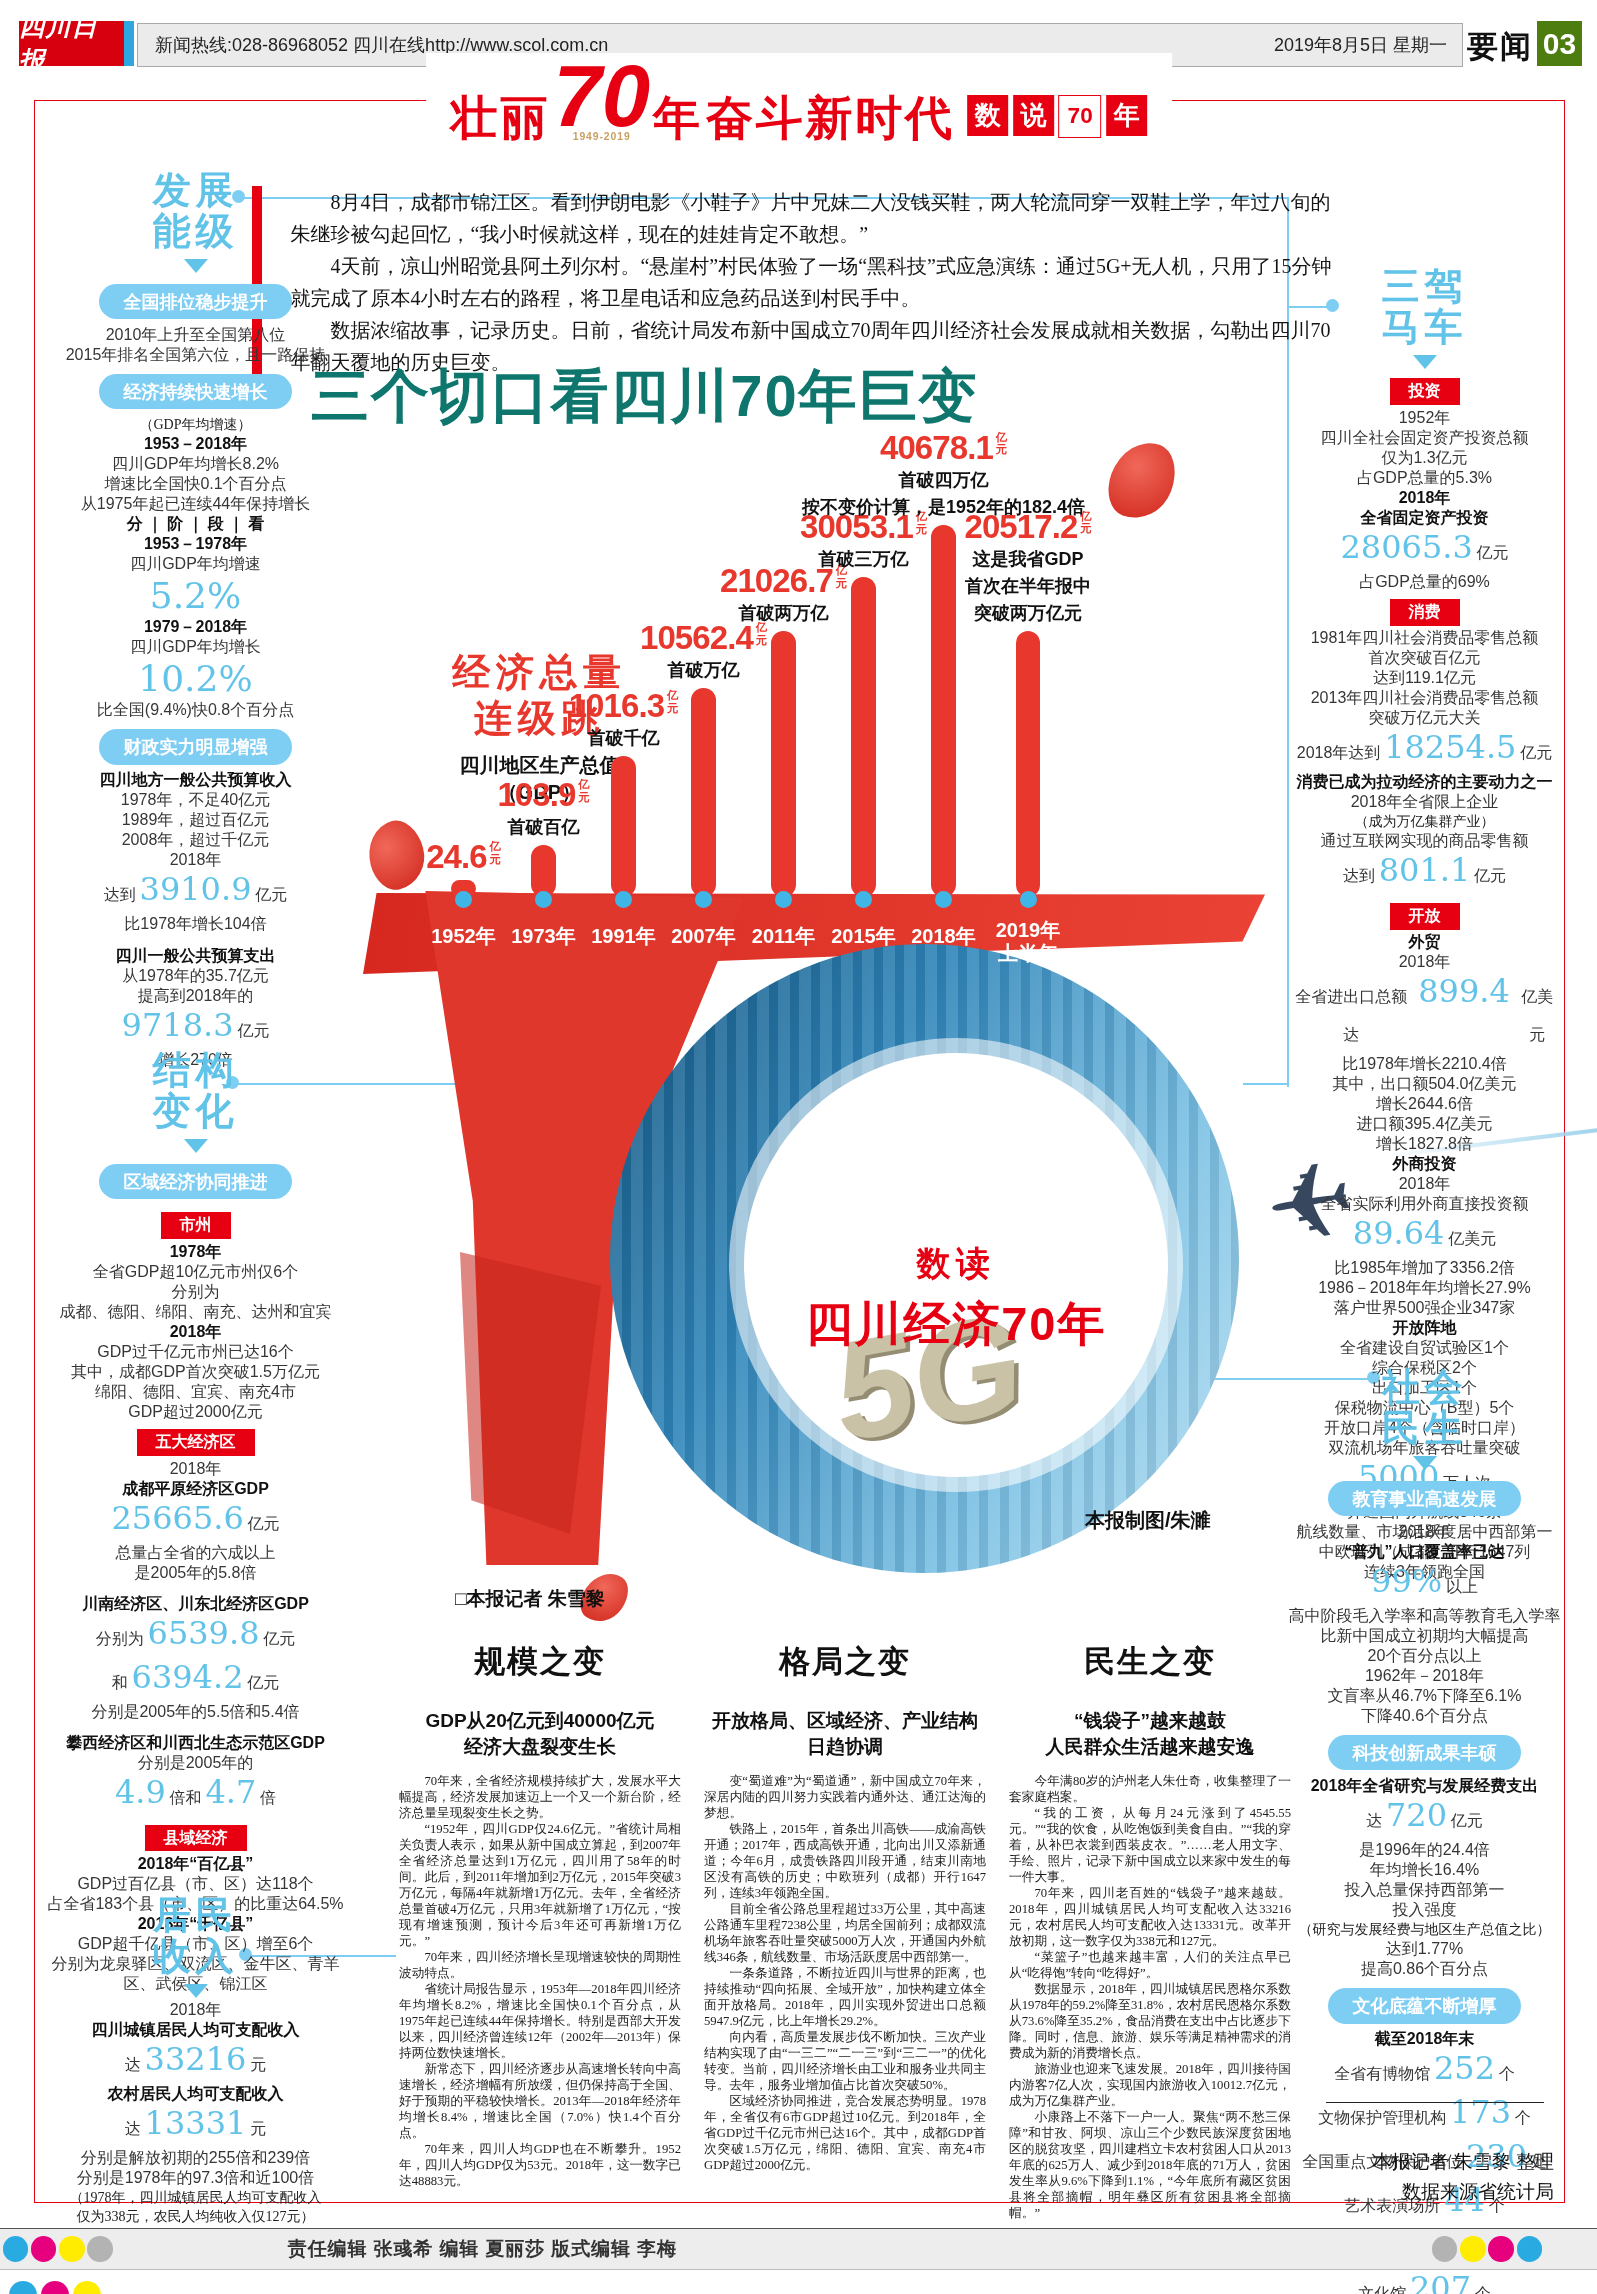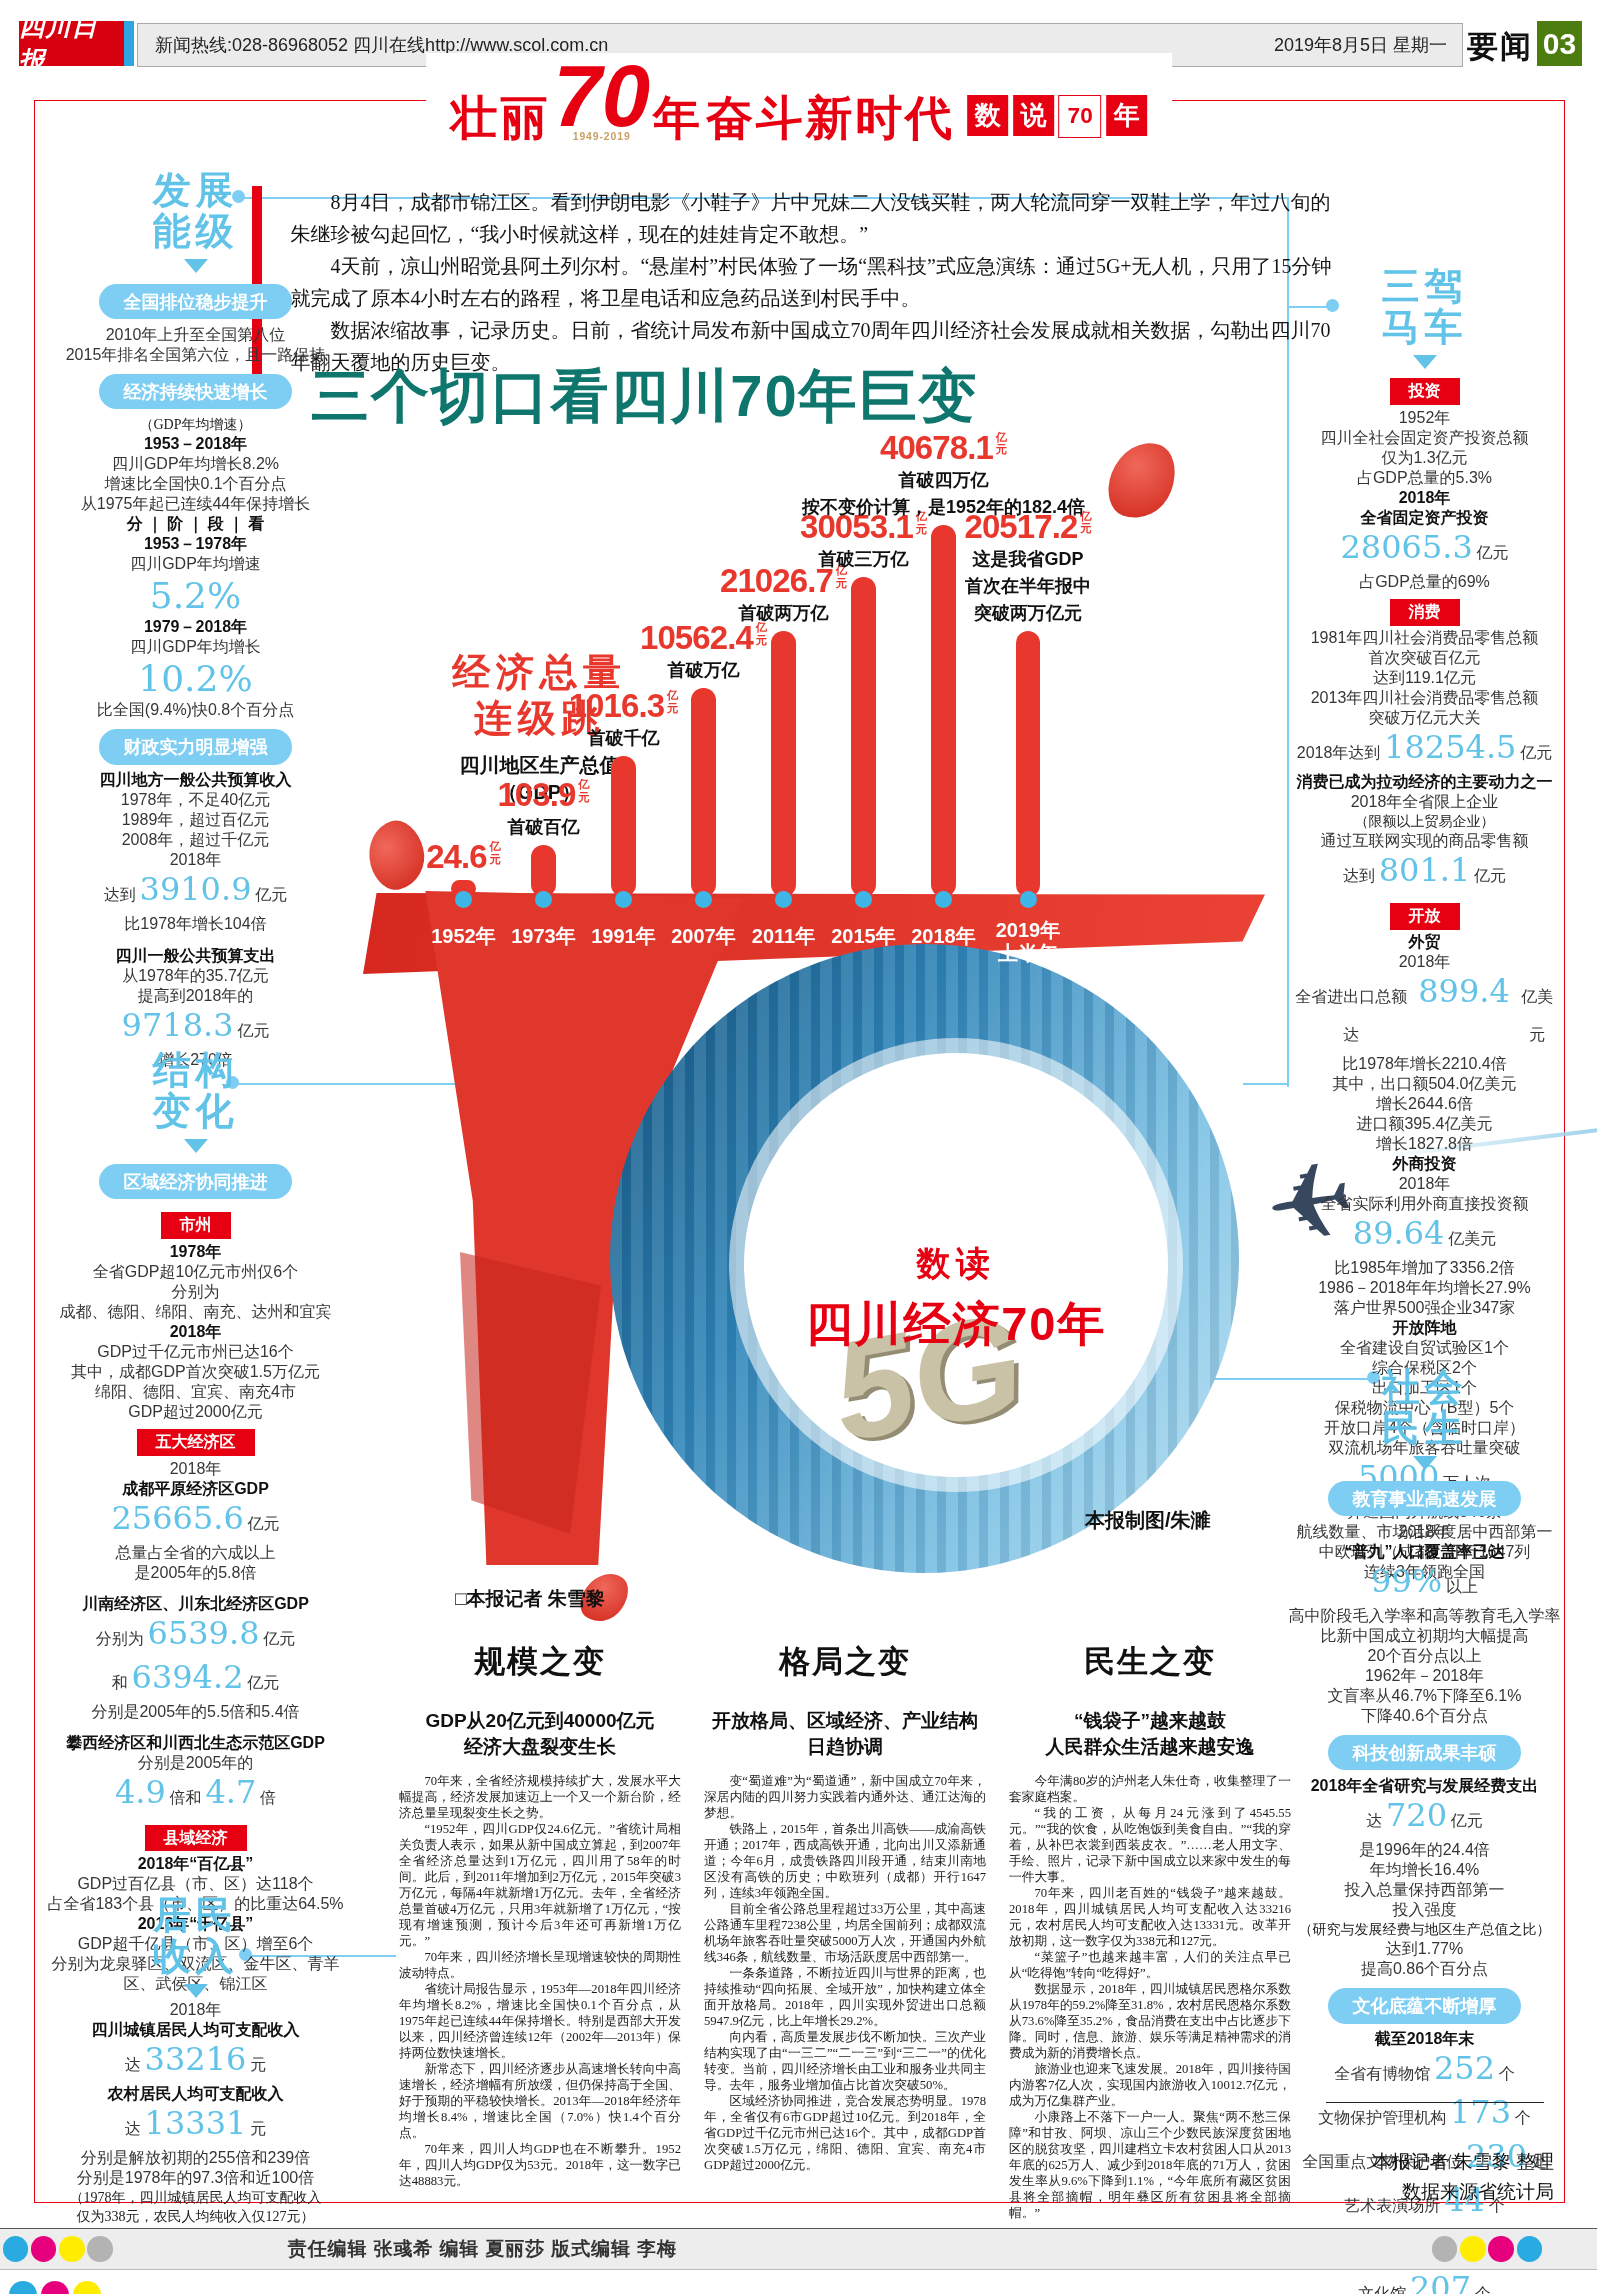--- a/index.html
+++ b/index.html
@@ -470,21 +470,21 @@
       <div class="lp">达到119.1亿元</div>
       <div class="lp">2013年四川社会消费品零售总额</div>
       <div class="lp">突破万亿元大关</div>
       <div class="nrow">
         <span class="npre">2018年达到</span>
         <span class="nbig">18254.5</span>
         <span class="npost">亿元</span>
       </div>
       <div class="lh">消费已成为拉动经济的主要动力之一</div>
       <div class="lp">2018年全省限上企业</div>
-      <div class="ls">（限额以上贸易企业）</div>
+      <div class="ls">（成为万亿集群产业）</div>
       <div class="lp">通过互联网实现的商品零售额</div>
       <div class="nrow">
         <span class="npre">达到</span>
         <span class="nbig">801.1</span>
         <span class="npost">亿元</span>
       </div>
       <div class="badge">开放</div>
       <div class="lh">外贸</div>
       <div class="lp">2018年</div>
       <div class="nrow">

